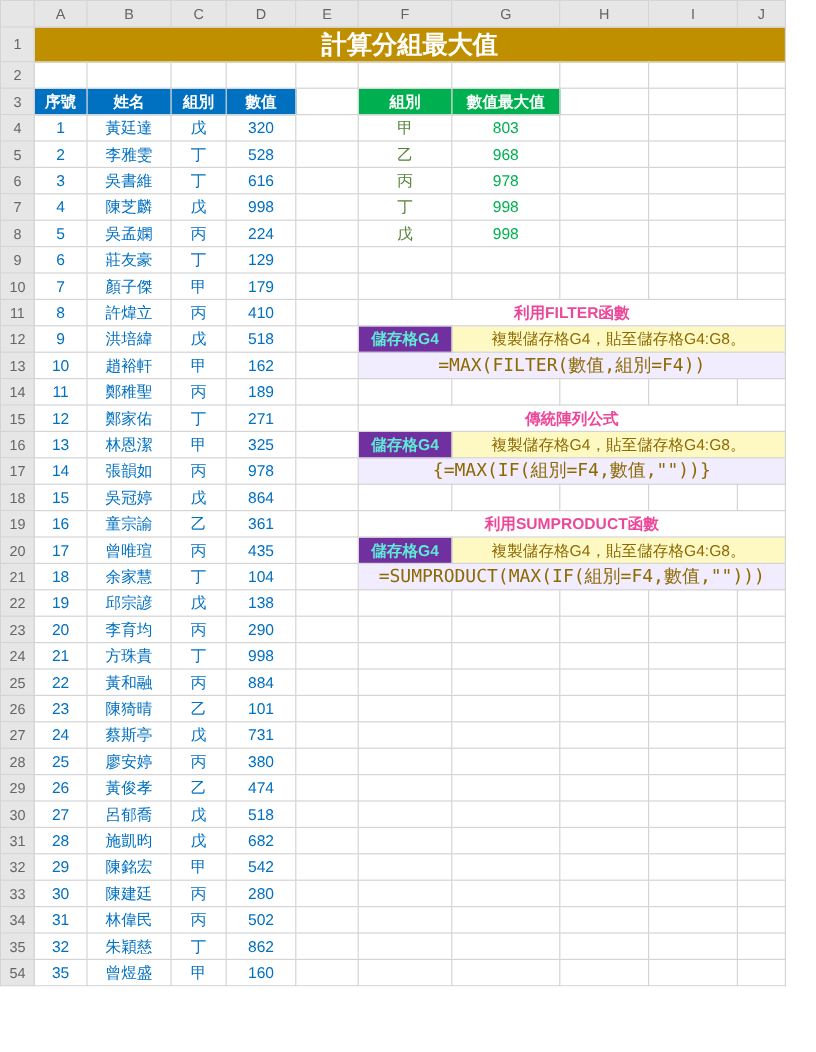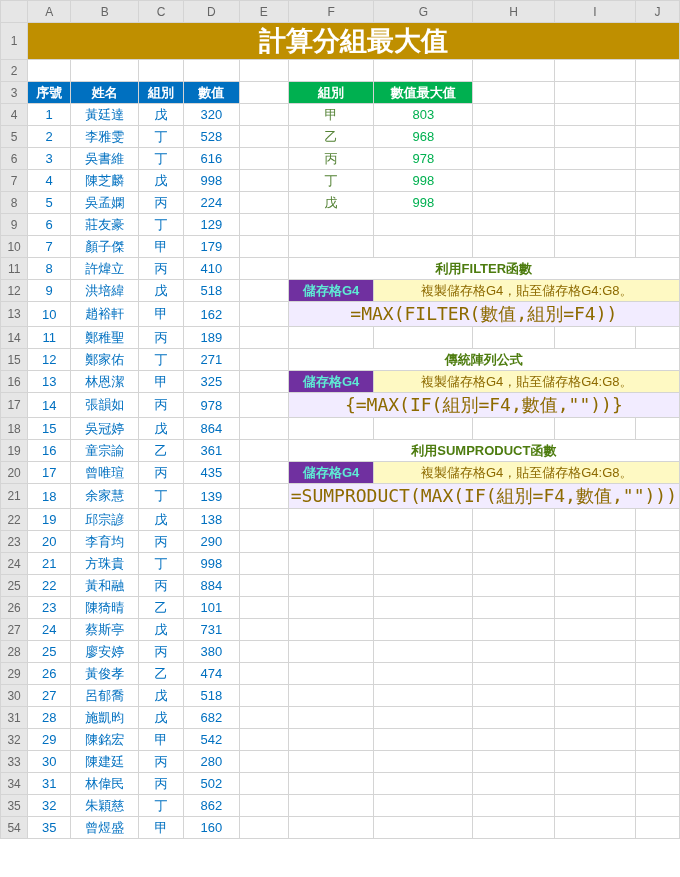--- a/index.html
+++ b/index.html
@@ -33,38 +33,38 @@
     background: #e6e6e6;
     color: #666;
     font-weight: normal;
     font-size: 12px;
     text-align: center;
     width: 28px;
   }
   .title-cell {
     background: #bf8f00;
     color: #fff;
-    font-size: 27px;
+    font-size: 21px;
     font-weight: bold;
     height: 38px;
   }
   .hdr-blue { background: #0070c0; color: #fff; font-weight: bold; }
   .hdr-green { background: #00b050; color: #fff; font-weight: bold; }
   .num-blue { color: #0070c0; }
   .grp-green { color: #548235; }
   .val-green { color: #00b050; }
-  .lbl-red { color: #4d7c0f; font-weight: bold; text-align: left; padding-left: 6px;}
+  .lbl-red { color: #ec4899; font-weight: bold; text-align: left; padding-left: 6px;}
   .badge {
     background: #7030a0;
     color: #5eead4;
     font-weight: bold;
     text-align: center;
   }
   .note { color: #8d6a00; background:#fef9c3; text-align: left; padding-left:4px; }
-  .formula { color: #8d6a00; background: #f2ecff; text-align: left; padding-left:6px; font-family: Consolas, monospace; font-size:18px;}
+  .formula { color: #8d6a00; background: #f2ecff; text-align: left; padding-left:6px; font-family: Consolas, monospace; font-size:15px;}
   .colA{width:44px}.colB{width:70px}.colC{width:46px}.colD{width:58px}.colE{width:52px}
   .colF{width:78px}.colG{width:90px}.colH{width:74px}.colI{width:74px}.colJ{width:40px}
 </style>
 </head>
 <body>
 
 <table class="sheet">
   <colgroup>
     <col style="width:28px">
       <col class="colA">
@@ -314,21 +314,21 @@
         <td class="num-blue">435</td>
         <td></td>
         <td class="badge">儲存格G4</td>
         <td colspan="4" class="note">複製儲存格G4，貼至儲存格G4:G8。</td>
       </tr>
       <tr>
         <td class="row-head">21</td>
         <td class="num-blue">18</td>
         <td class="num-blue">余家慧</td>
         <td class="num-blue">丁</td>
-        <td class="num-blue">139</td>
+        <td class="num-blue">104</td>
         <td></td>
         <td colspan="5" class="formula">=SUMPRODUCT(MAX(IF(組別=F4,數值,"")))</td>
       </tr>
       <tr>
         <td class="row-head">22</td>
         <td class="num-blue">19</td>
         <td class="num-blue">邱宗諺</td>
         <td class="num-blue">戊</td>
         <td class="num-blue">138</td>
         <td></td>

